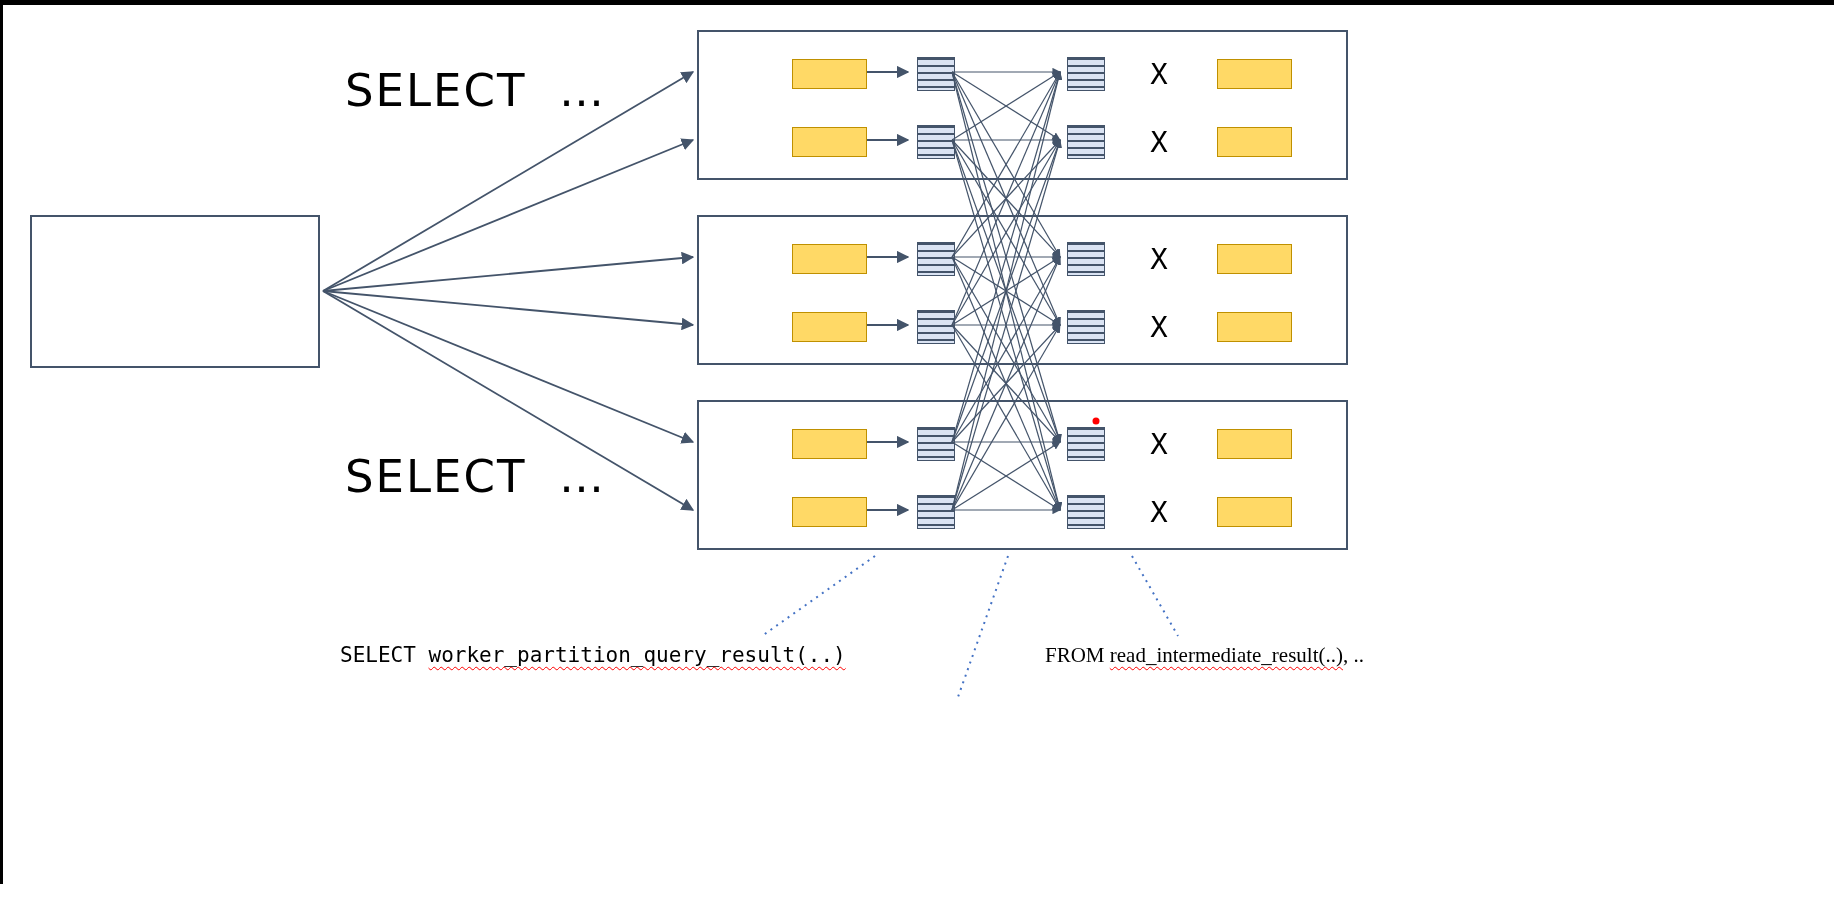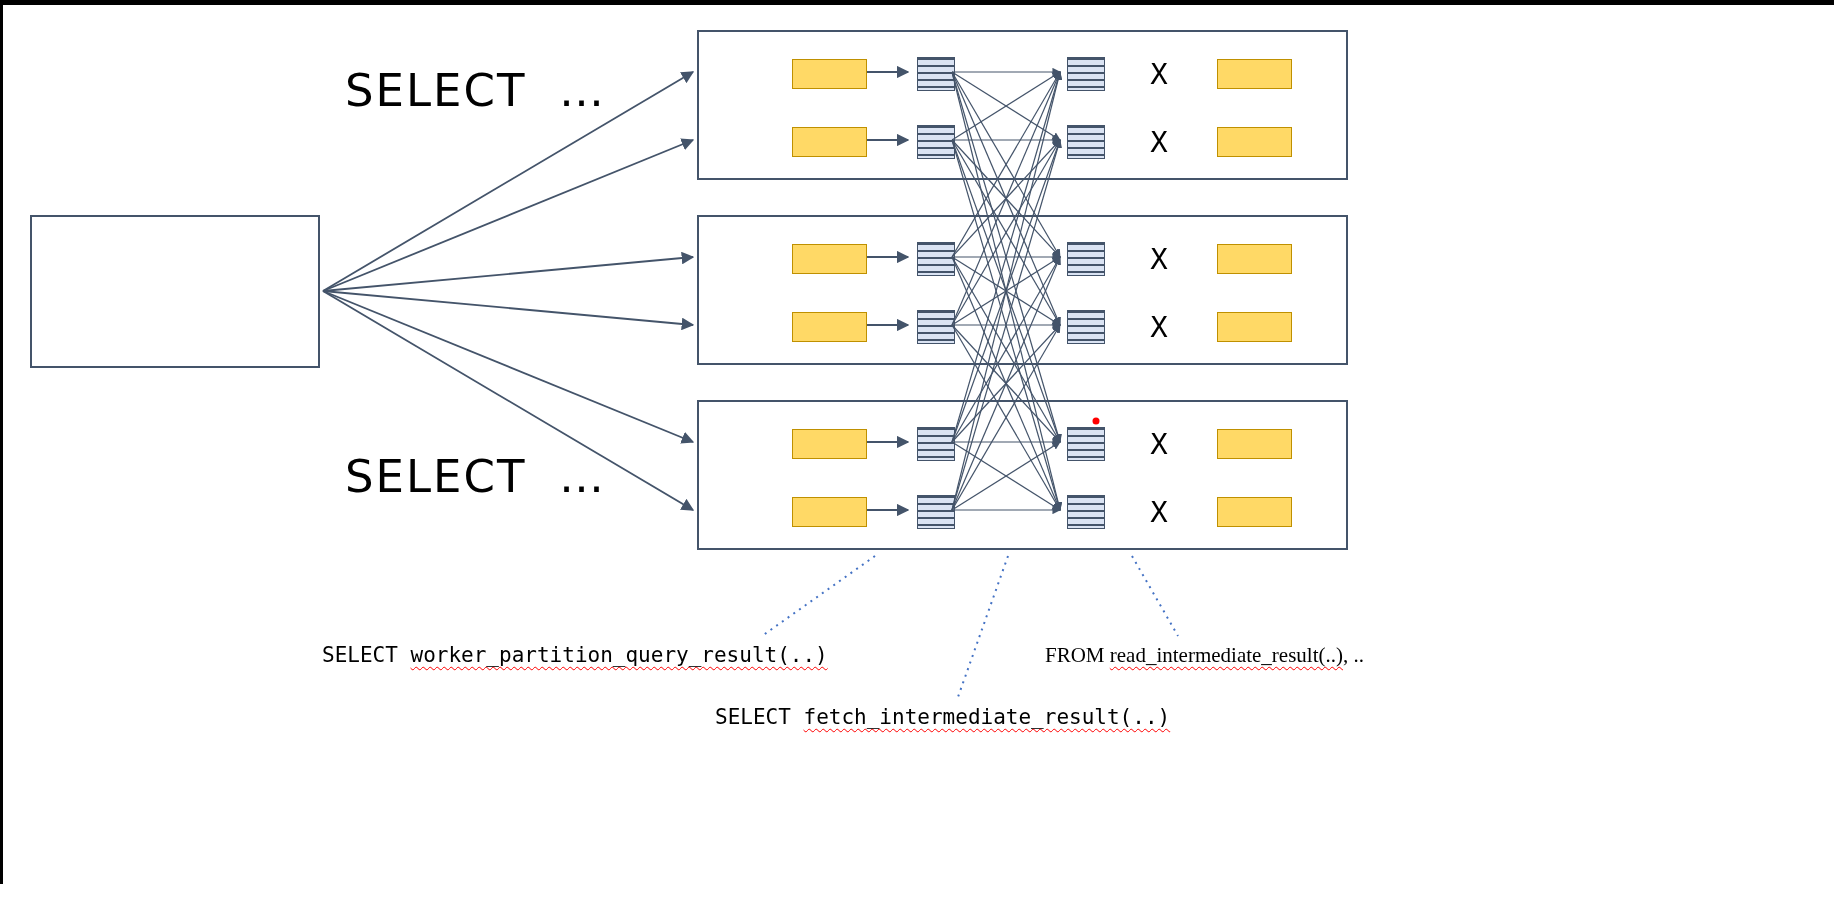--- a/index.html
+++ b/index.html
@@ -50,21 +50,21 @@
     position:absolute;font-size:45px;color:#000;letter-spacing:2px;
     white-space:pre;font-family:"DejaVu Sans",sans-serif;
   }
   #query-top{left:345px;top:64px;}
   #query-bottom{left:345px;top:450px;}
 
   .annotation{
     position:absolute;font-family:"DejaVu Sans Mono",monospace;font-size:21px;
     color:#000;white-space:pre;
   }
-  #anno-partition{left:322px;top:643px;}
+  #anno-partition{left:340px;top:643px;}
   #anno-fetch{left:715px;top:705px;}
   #anno-read{left:1045px;top:643px;font-family:Liberation Serif, serif;}
   .squiggle{
     text-decoration:underline;text-decoration-style:wavy;
     text-decoration-color:#ff0000;text-decoration-thickness:1px;
     text-underline-offset:4px;
   }
 
   #wires{position:absolute;left:0;top:0;width:1834px;height:912px;pointer-events:none;}
   #wires .fan{stroke:#44546a;stroke-width:1.8;marker-end:url(#ah);}
@@ -132,21 +132,20 @@
       <div class="tbl left"></div>
       <div class="res left"></div>
       <div class="res right"></div>
       <div class="x-label">X</div>
       <div class="tbl right"></div>
     </div>
   </div>
 
   <div class="annotation" id="anno-partition"><span>SELECT </span><span class="squiggle">worker_partition_query_result(..)</span><span></span></div>
 
-  <div class="annotation" id="anno-fetch"><span>SELECT </span><span class="squiggle">fetch_intermediate_result(..)</span><span></span></div>
 
   <div class="annotation" id="anno-read"><span>FROM </span><span class="squiggle">read_intermediate_result(..)</span><span>, ..</span></div>
 
   <svg id="wires" viewBox="0 0 1834 912" xmlns="http://www.w3.org/2000/svg">
     <defs>
       <marker id="ah" viewBox="0 0 10 10" refX="9" refY="5" markerWidth="7" markerHeight="7" orient="auto">
         <path d="M0,0 L10,5 L0,10 z" fill="#44546a"></path>
       </marker>
     </defs>
 

